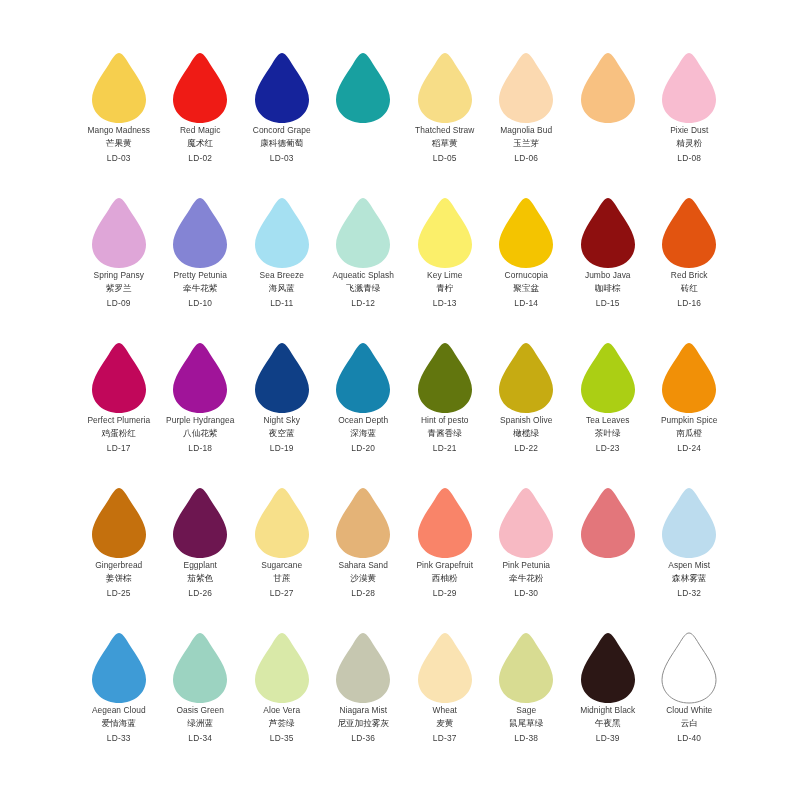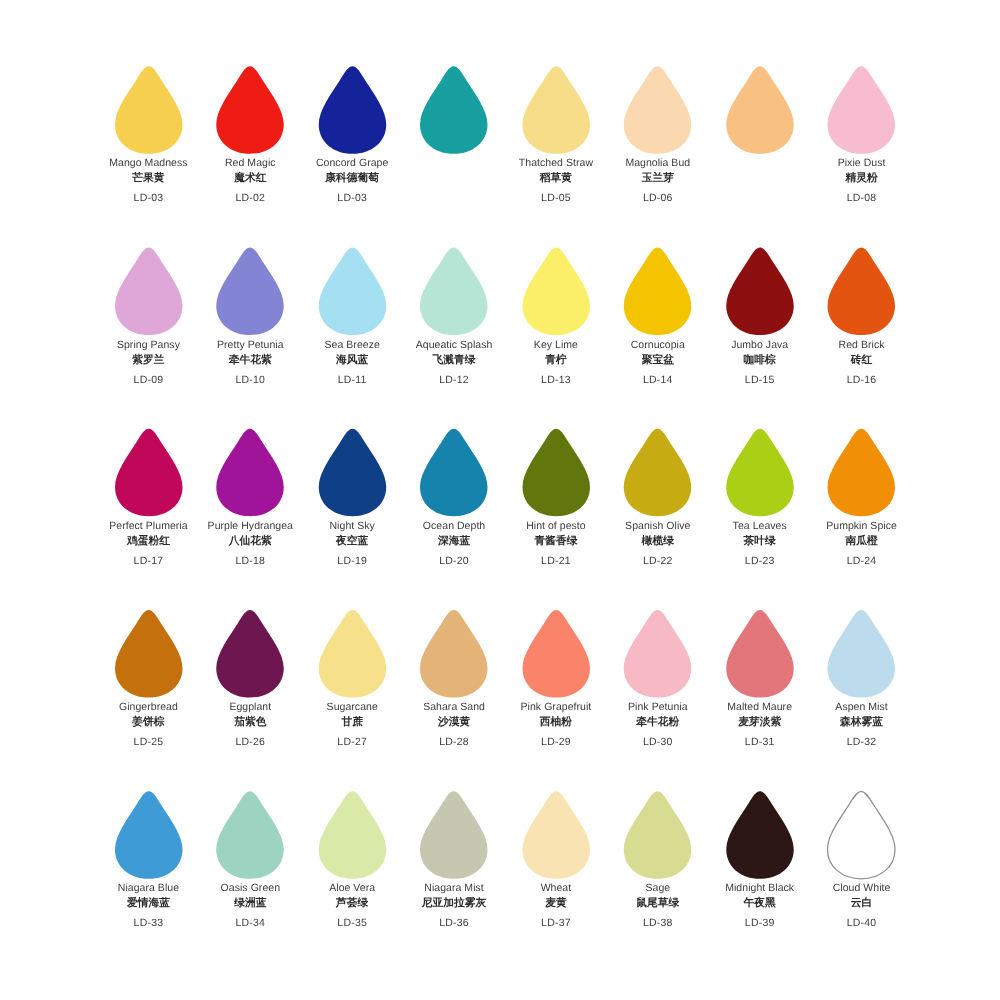--- a/index.html
+++ b/index.html
@@ -77,21 +77,21 @@
     white-space: nowrap;
     margin-bottom: 5px;
   }
 
   .label-cn {
     font-size: 8.6px;
     font-family: "DejaVu Sans", "Liberation Sans", sans-serif;
     color: #2d2d2d;
     white-space: nowrap;
     margin-bottom: 6px;
-    font-weight: 700;
+    font-weight: 400;
   }
 
   .label-code {
     font-size: 8.4px;
     color: #3c3c3c;
     white-space: nowrap;
     letter-spacing: 0.2px;
   }
 </style>
 </head>
@@ -448,46 +448,41 @@
           <div class="label-cn">牵牛花粉</div>
           <div class="label-code">LD-30</div>
         </div>
       </div>
       <div class="swatch-cell">
         <div class="drop-wrap">
           <svg class="drop" viewBox="0 0 58 72">
             <path d="M29 1 C26 1 23.5 4.5 19 12 C12 23 2 36 2 47.5 C2 61.5 13.8 71 29 71 C44.2 71 56 61.5 56 47.5 C56 36 46 23 39 12 C34.5 4.5 32 1 29 1 Z" fill="#e3767b" stroke="none"></path>
           </svg>
         </div>
-        <div class="labels">
-          <div class="label-en">Malted Maure</div>
-          <div class="label-cn">麦芽淡紫</div>
-          <div class="label-code">LD-31</div>
-        </div>
       </div>
       <div class="swatch-cell">
         <div class="drop-wrap">
           <svg class="drop" viewBox="0 0 58 72">
             <path d="M29 1 C26 1 23.5 4.5 19 12 C12 23 2 36 2 47.5 C2 61.5 13.8 71 29 71 C44.2 71 56 61.5 56 47.5 C56 36 46 23 39 12 C34.5 4.5 32 1 29 1 Z" fill="#bcdcee" stroke="none"></path>
           </svg>
         </div>
         <div class="labels">
           <div class="label-en">Aspen Mist</div>
           <div class="label-cn">森林雾蓝</div>
           <div class="label-code">LD-32</div>
         </div>
       </div>
       <div class="swatch-cell">
         <div class="drop-wrap">
           <svg class="drop" viewBox="0 0 58 72">
             <path d="M29 1 C26 1 23.5 4.5 19 12 C12 23 2 36 2 47.5 C2 61.5 13.8 71 29 71 C44.2 71 56 61.5 56 47.5 C56 36 46 23 39 12 C34.5 4.5 32 1 29 1 Z" fill="#3e9bd6" stroke="none"></path>
           </svg>
         </div>
         <div class="labels">
-          <div class="label-en">Niagara Blue</div>
+          <div class="label-en">Aegean Cloud</div>
           <div class="label-cn">爱情海蓝</div>
           <div class="label-code">LD-33</div>
         </div>
       </div>
       <div class="swatch-cell">
         <div class="drop-wrap">
           <svg class="drop" viewBox="0 0 58 72">
             <path d="M29 1 C26 1 23.5 4.5 19 12 C12 23 2 36 2 47.5 C2 61.5 13.8 71 29 71 C44.2 71 56 61.5 56 47.5 C56 36 46 23 39 12 C34.5 4.5 32 1 29 1 Z" fill="#9cd3c1" stroke="none"></path>
           </svg>
         </div>

